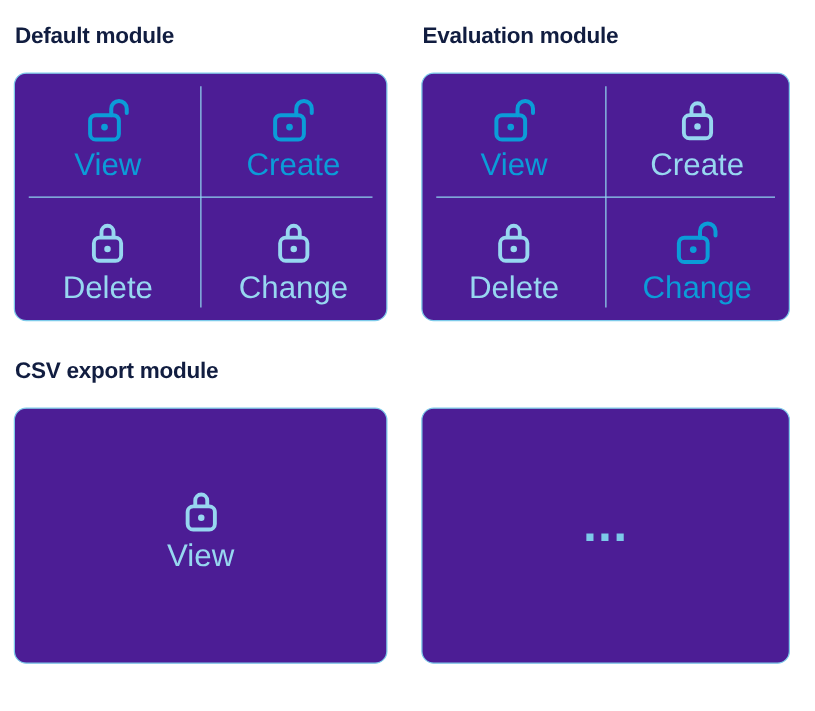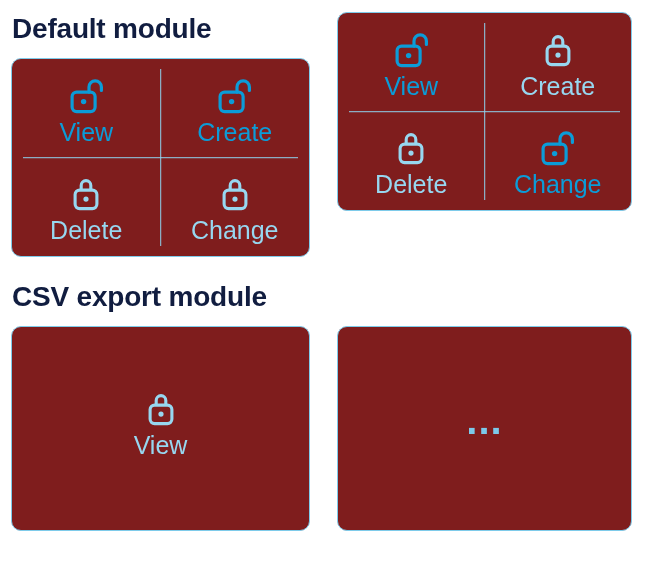--- a/index.html
+++ b/index.html
@@ -19,28 +19,28 @@
     background:#fff;
     font-family:"Liberation Sans", sans-serif;
     overflow:hidden;
   }
   .row{display:flex;gap:27px;align-items:flex-start;}
   .row2{margin-top:23px;}
   .col-a{width:299px;}
   .col-b{width:295px;}
   h2.module-title{
     margin:0 0 13px 1px;
-    font-size:28px;line-height:33px;
+    font-size:18px;line-height:33px;
     font-weight:700;letter-spacing:-0.2px;
     color:var(--navy);
   }
   .card{
     position:relative;
     box-sizing:border-box;
-    background:#7f1d1d;
+    background:#4c1d95;
     border:1.6px solid var(--border);
     border-radius:10px;
   }
   .card.h-quad{height:199px;}
   .card.h-tall{height:205px;}
   .no-title{margin-top:46px;}
   .quad{
     display:grid;
     grid-template-columns:1fr 1fr;
     grid-template-rows:1fr 1fr;
@@ -125,20 +125,21 @@
               </svg></span>
 
           <span class="lbl">Change</span>
         </div>
         <div class="vdiv"></div>
         <div class="hdiv"></div>
       </div>
     </section>
 
     <section class="col-b">
+      <h2 class="module-title">Evaluation module</h2>
       <div class="card h-quad quad">
         <div class="cell icon-slot unlocked">
 
   <span class="icon unlock"><svg width="37" height="38" viewBox="0 0 37 38" fill="none" aria-hidden="true">
                 <rect x="4.1" y="15.1" width="23" height="19.5" rx="4.5" stroke="currentColor" stroke-width="3.2"></rect>
                 <circle cx="15.6" cy="24.6" r="2.7" fill="currentColor"></circle>
                 <path d="M21 15.1 V10 a6.2 6.2 0 0 1 12.4 0 v3.4" stroke="currentColor" stroke-width="3.2" stroke-linecap="round"></path>
               </svg></span>
 
           <span class="lbl">View</span>

